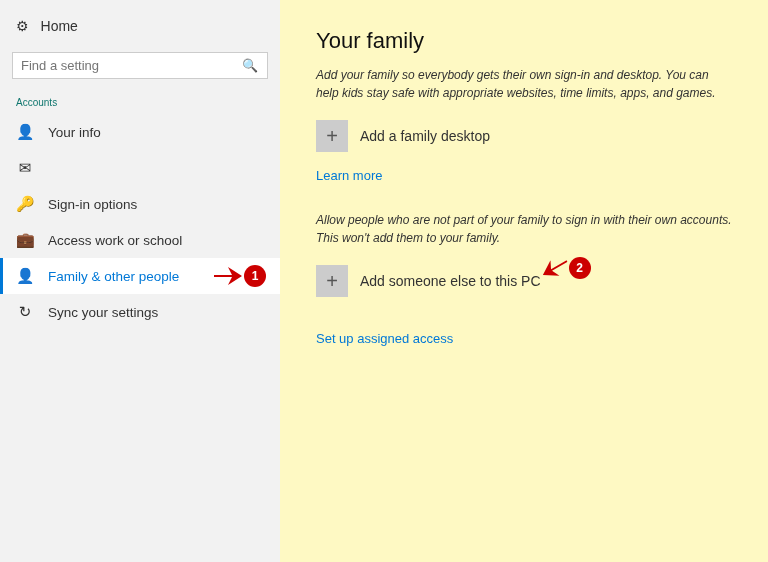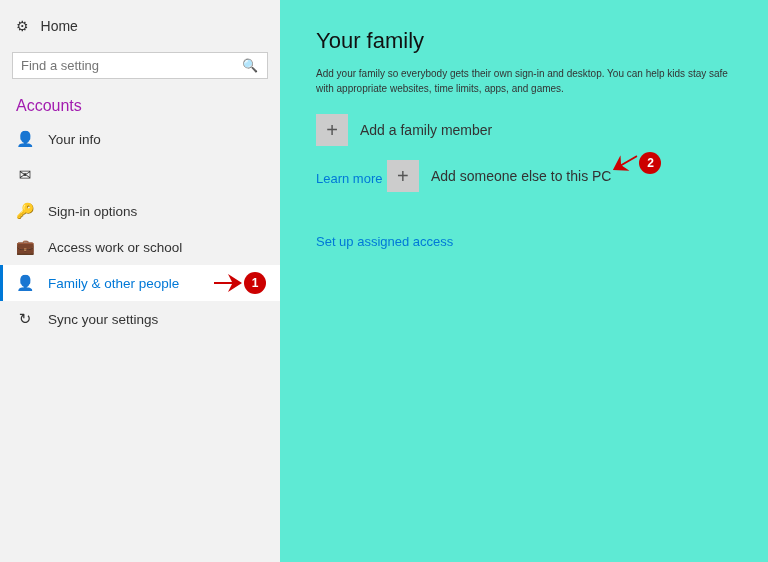--- a/index.html
+++ b/index.html
@@ -48,22 +48,22 @@
       flex: 1;
       font-size: 13px;
       color: #555;
     }
     .search-icon-box {
       color: #888;
       font-size: 13px;
     }
 
     .accounts-label {
-      font-size: 16px;
-      color: #a21caf;
+      font-size: 10px;
+      color: #0f766e;
       padding: 10px 16px 6px 16px;
       font-weight: 400;
     }
 
     .nav-item {
       display: flex;
       align-items: center;
       gap: 14px;
       padding: 9px 16px;
       font-size: 13.5px;
@@ -83,36 +83,37 @@
       font-size: 15px;
       color: inherit;
     }
     .nav-item.active .nav-icon { color: #0078d7; }
 
     
     .main-content {
       flex: 1;
       padding: 28px 36px;
       overflow-y: auto;
-      background: #5eead4;
+      background: #fef9c3;
     }
 
     .section-title {
       font-size: 22px;
       font-weight: 300;
       color: #111;
       margin-bottom: 12px;
     }
 
     .section-desc {
-      font-size: 10px;
+      font-size: 12px;
       color: #333;
       line-height: 1.5;
       margin-bottom: 18px;
       max-width: 420px;
+      font-style: italic;
     }
 
     .add-btn {
       display: flex;
       align-items: center;
       gap: 12px;
       cursor: pointer;
       margin-bottom: 14px;
     }
     .plus-box {
@@ -203,27 +204,28 @@
 
 <div class="main-content">
 
   
   <h1 class="section-title">Your family</h1>
 
   <p class="section-desc">Add your family so everybody gets their own sign-in and desktop. You can help kids stay safe with appropriate websites, time limits, apps, and games.</p>
 
   <div class="add-btn">
     <div class="plus-box">+</div>
-    <span class="add-btn-label">Add a family member</span>
+    <span class="add-btn-label">Add a family desktop</span>
   </div>
 
   <a class="learn-more-link">Learn more</a>
 
   
 
+  <p class="section-desc">Allow people who are not part of your family to sign in with their own accounts. This won't add them to your family.</p>
 
   
   <div class="add-btn" style="position:relative; display:inline-flex;">
     <div class="plus-box">+</div>
     <span class="add-btn-label">Add someone else to this PC</span>
 
     <span style="
       position:absolute; right:-50px; top:-8px;
       display:inline-flex; align-items:center; pointer-events:none;">
       <svg width="28" height="18" viewBox="0 0 28 18" style="transform:rotate(150deg);">

